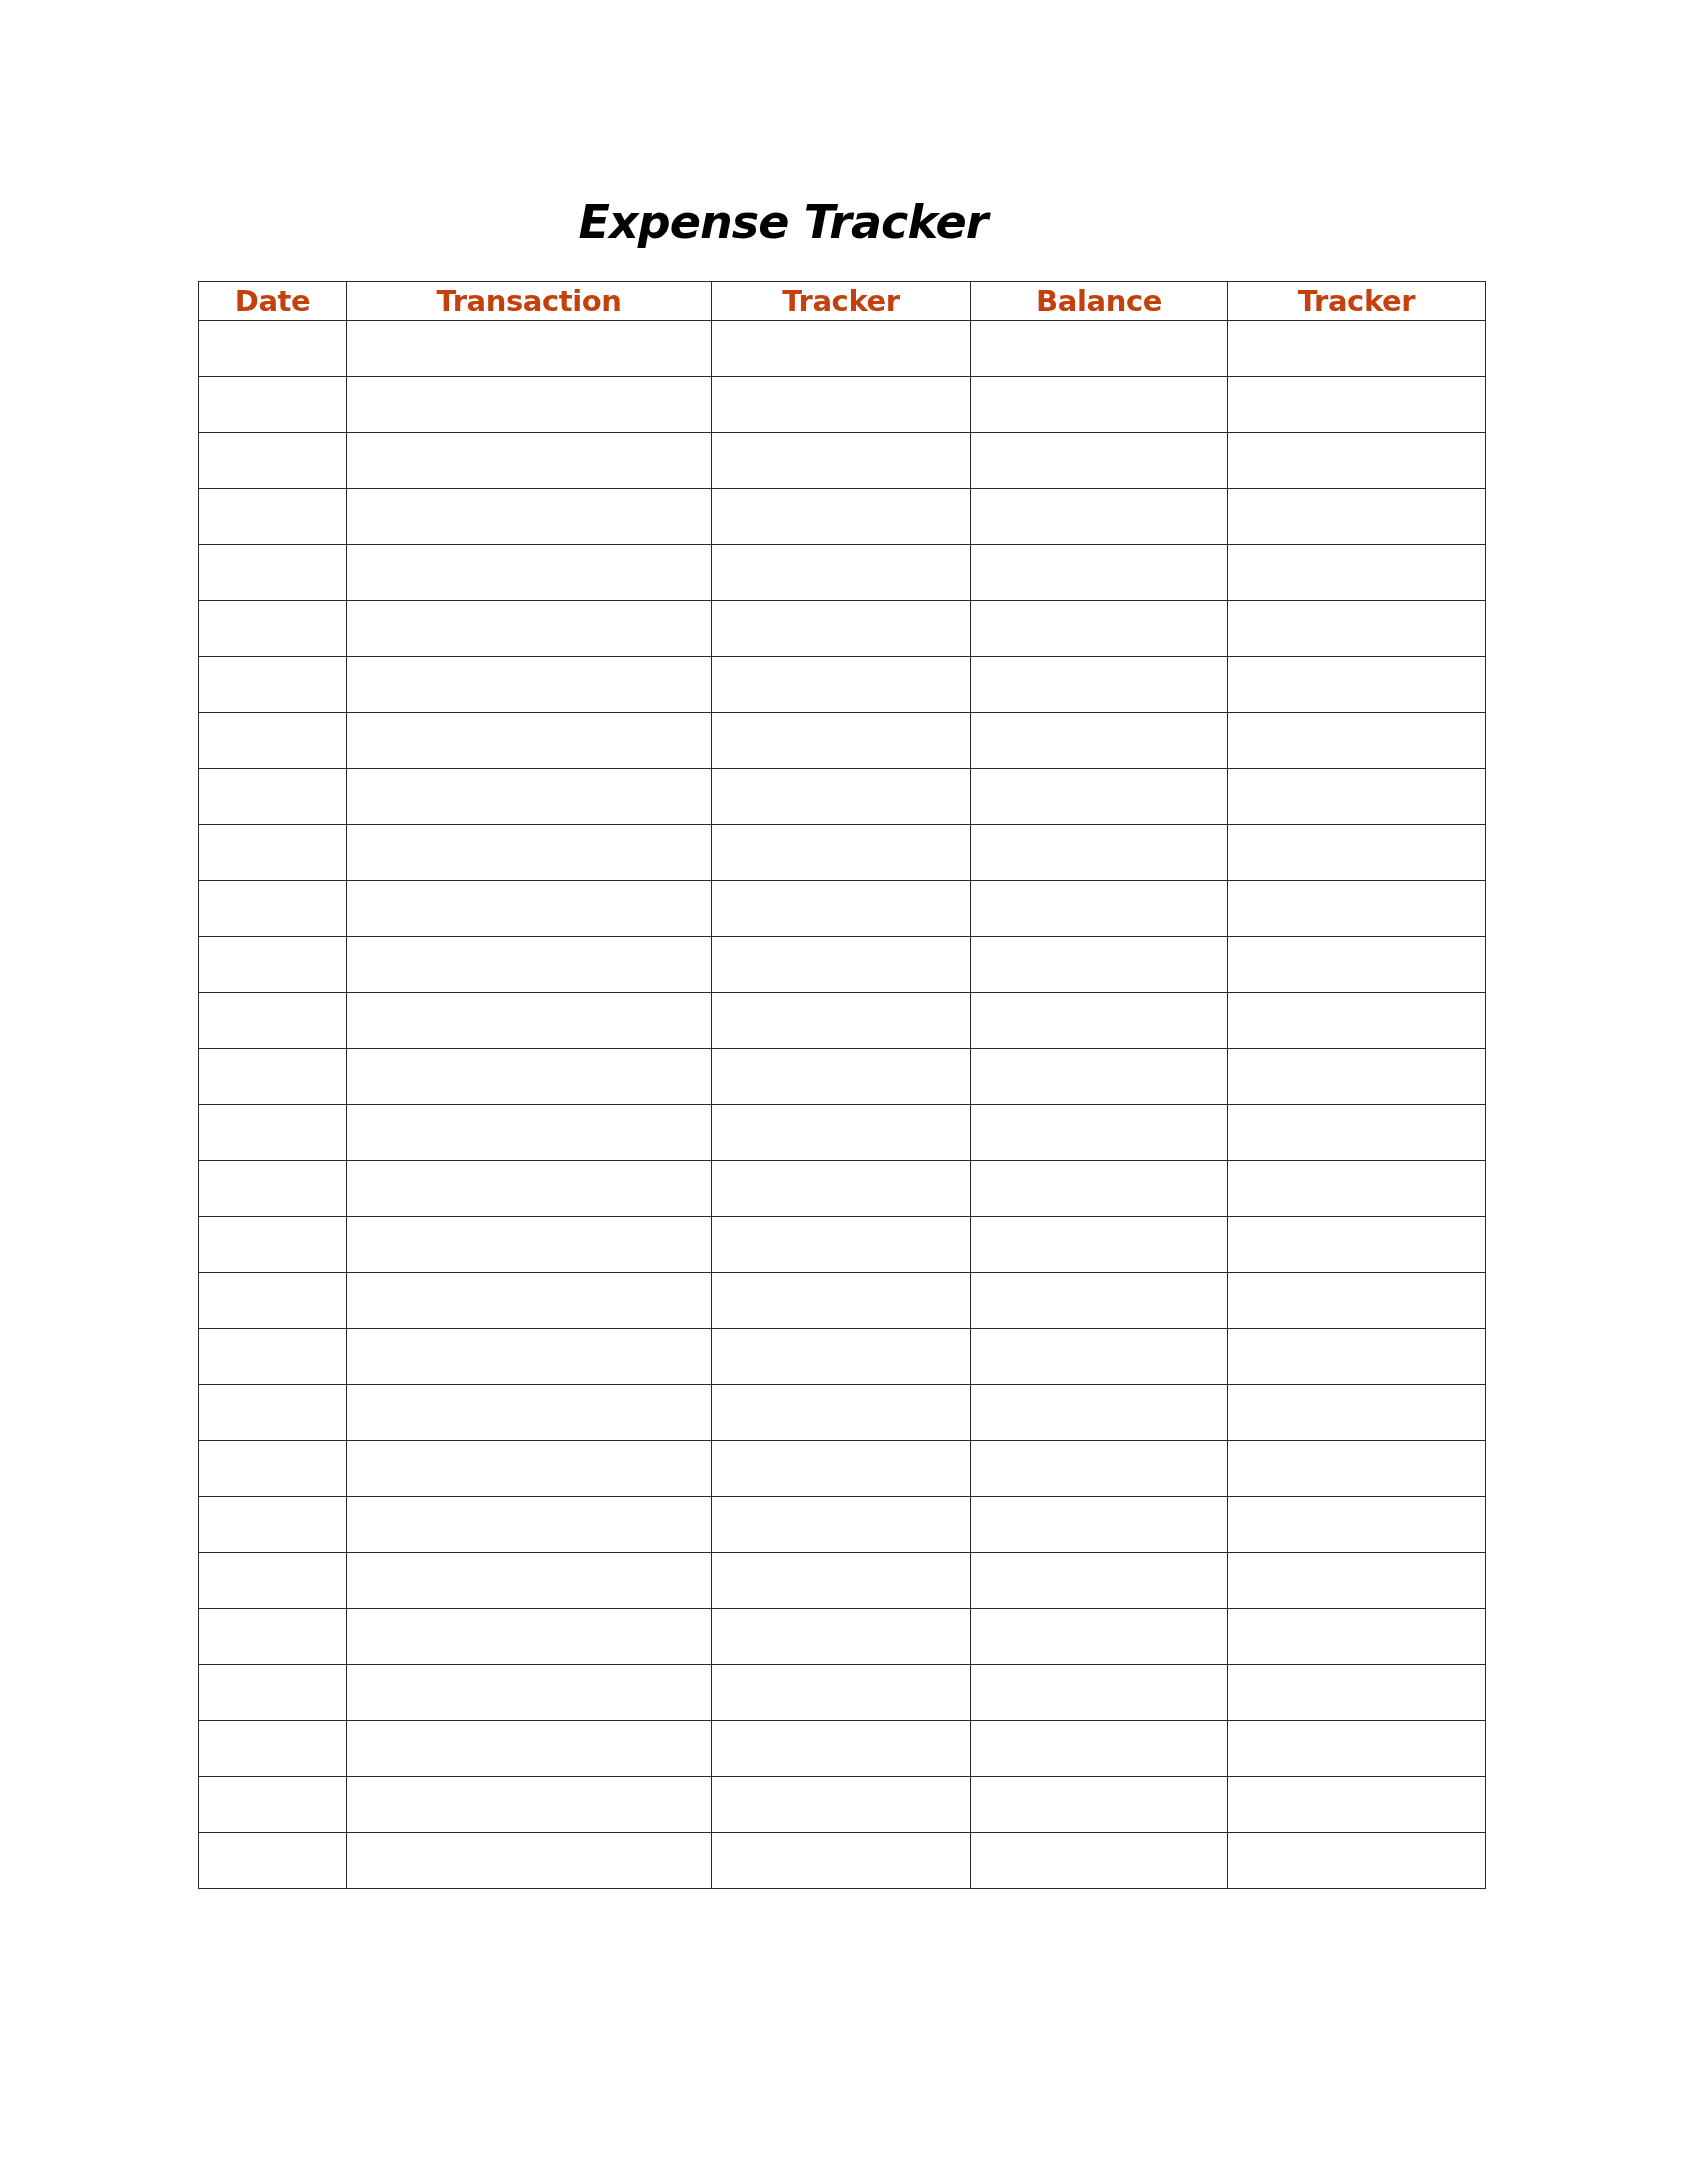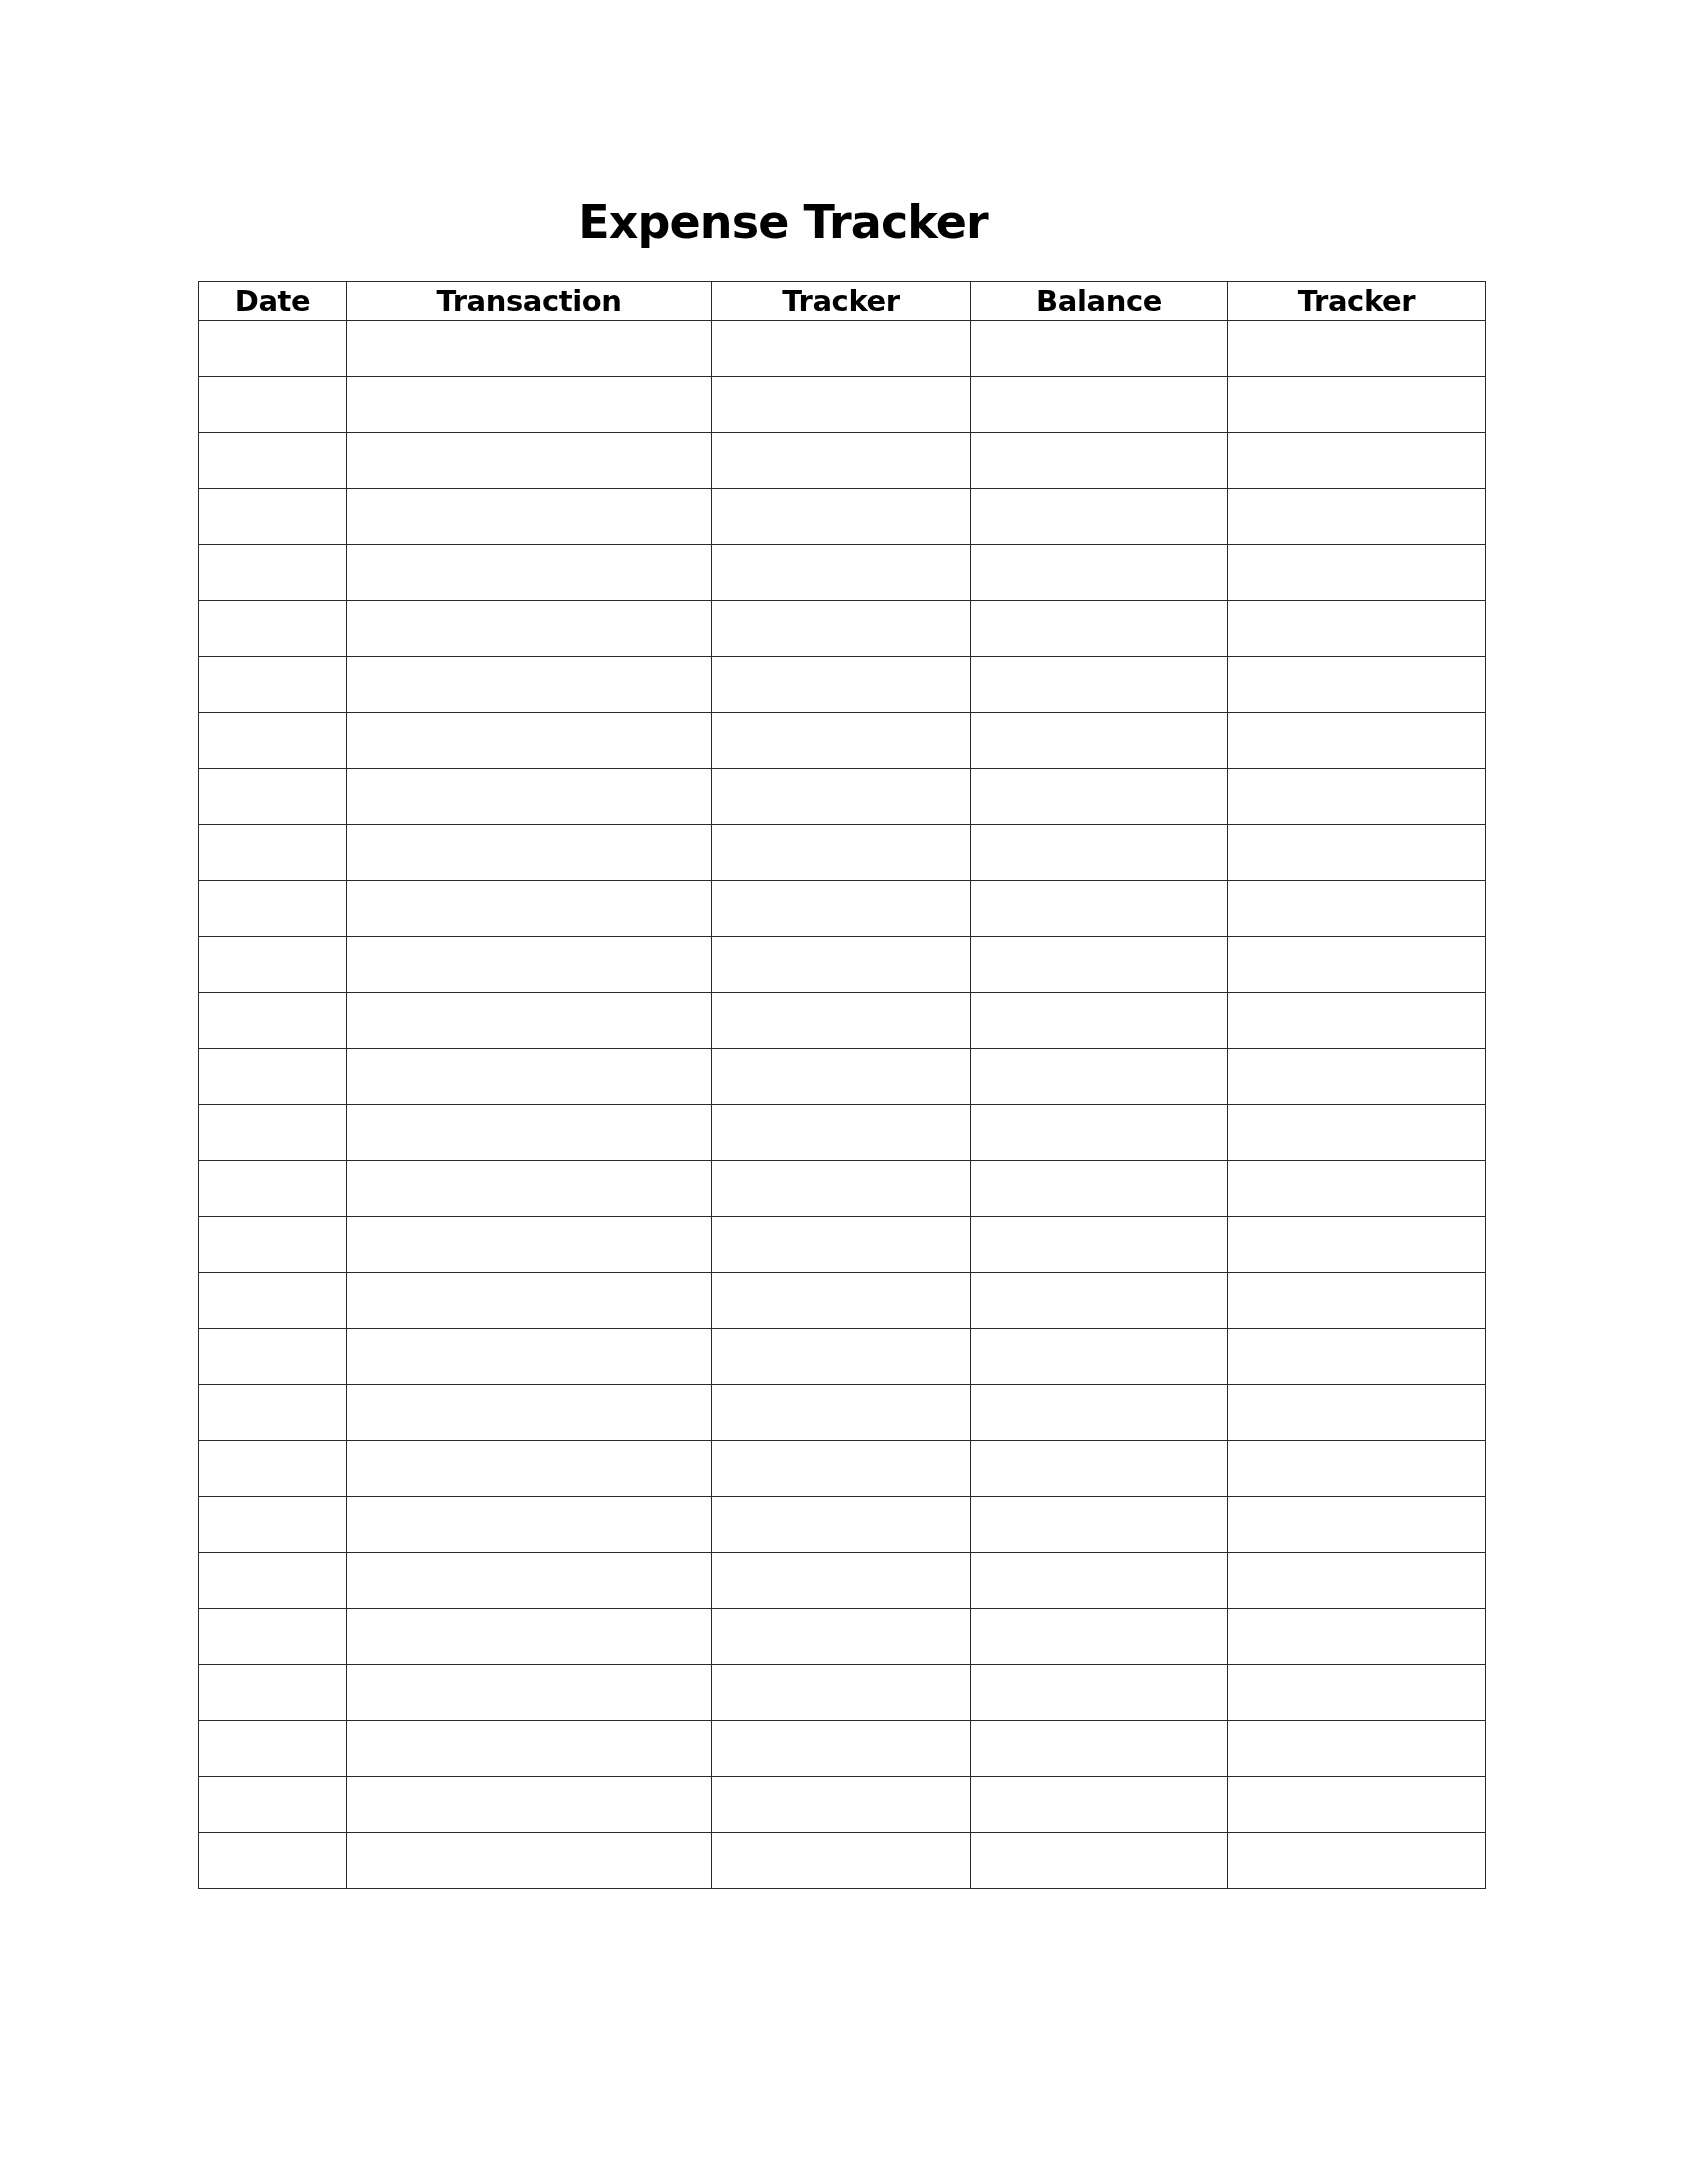--- a/index.html
+++ b/index.html
@@ -1,20 +1,20 @@
 <!DOCTYPE html>
 <html style="font-size:14px"><head>
 <meta charset="utf-8">
 <style>
   html, body { margin:0; padding:0; background:#ffffff; }
   body { width:1685px; height:2180px; position:relative; font-family:"DejaVu Sans", sans-serif; }
-  .title { position:absolute; left:0; width:1566px; top:195px; text-align:center; font-size:46px; font-weight:bold; color:#000; letter-spacing:-0.9px; }
+  .title { position:absolute; left:0; width:1566px; top:195px; text-align:center; font-size:46px; font-weight:bold; color:#000; letter-spacing:-0.9px;font-style:italic; }
   table { position:absolute; left:198px; top:281px; border-collapse:collapse; width:1288px; table-layout:fixed; }
   th, td { border:1.8px solid #2a2a2a; padding:0; }
-  th { height:38px; font-size:29px; font-weight:bold; color:#000000; text-align:center; vertical-align:middle; letter-spacing:-0.4px; }
+  th { height:38px; font-size:29px; font-weight:bold; color:#c2410c; text-align:center; vertical-align:middle; letter-spacing:-0.4px; }
   td { height:55px; }
   col.c1 { width:148px; } col.c2 { width:365px; } col.c3 { width:259px; } col.c4 { width:257px; } col.c5 { width:258px; }
 </style>
 </head>
 <body>
 
 <div class="title">Expense Tracker</div>
 
 <table>
   <colgroup>

